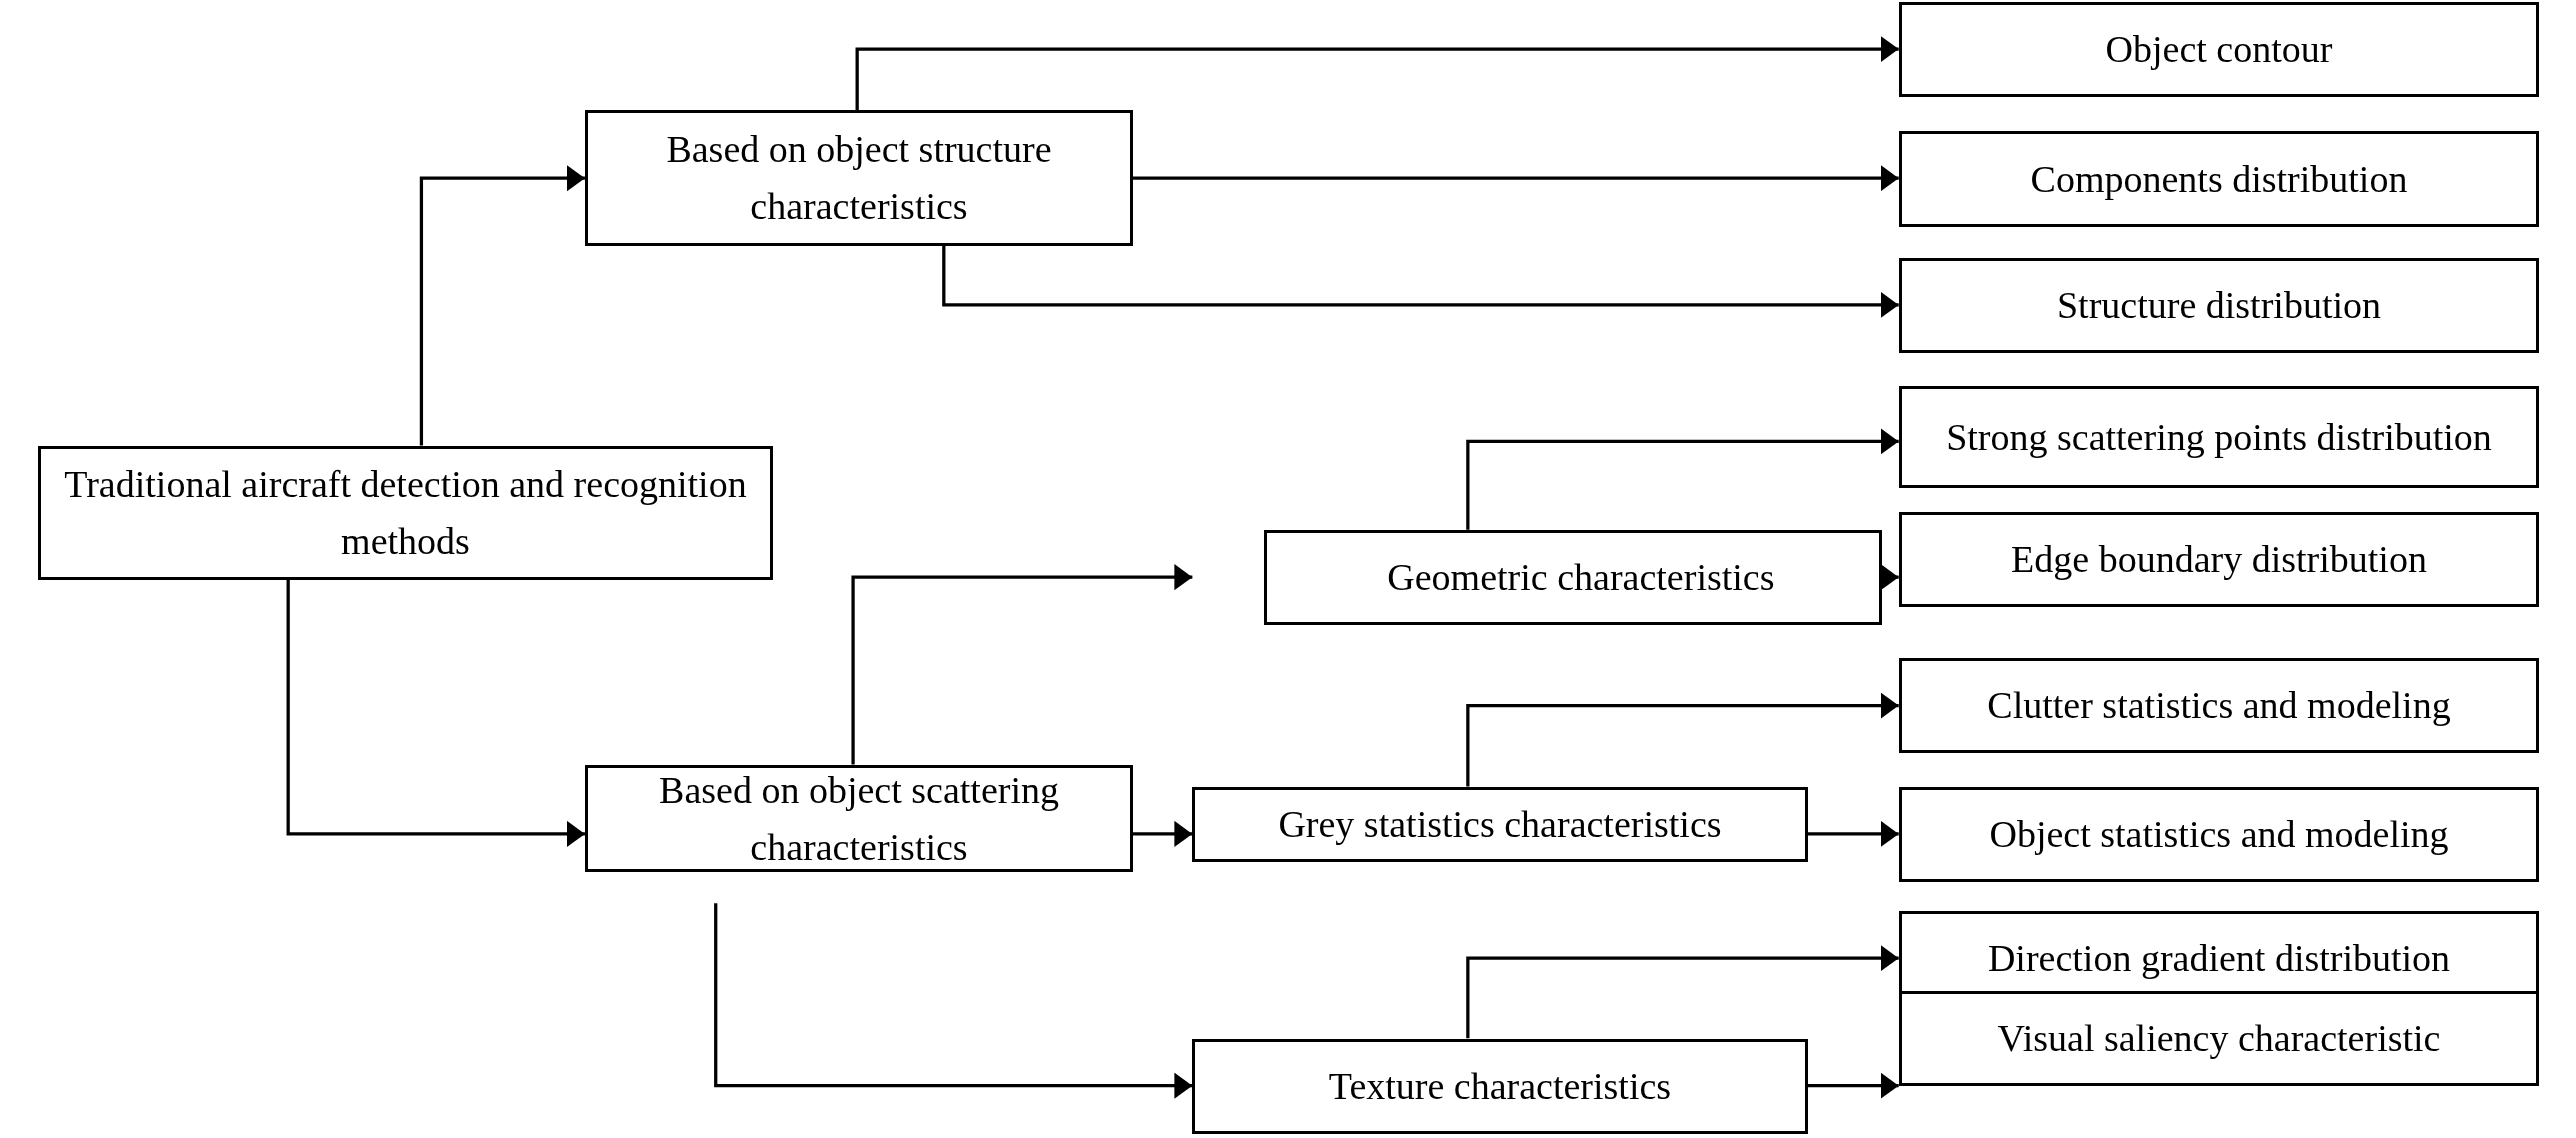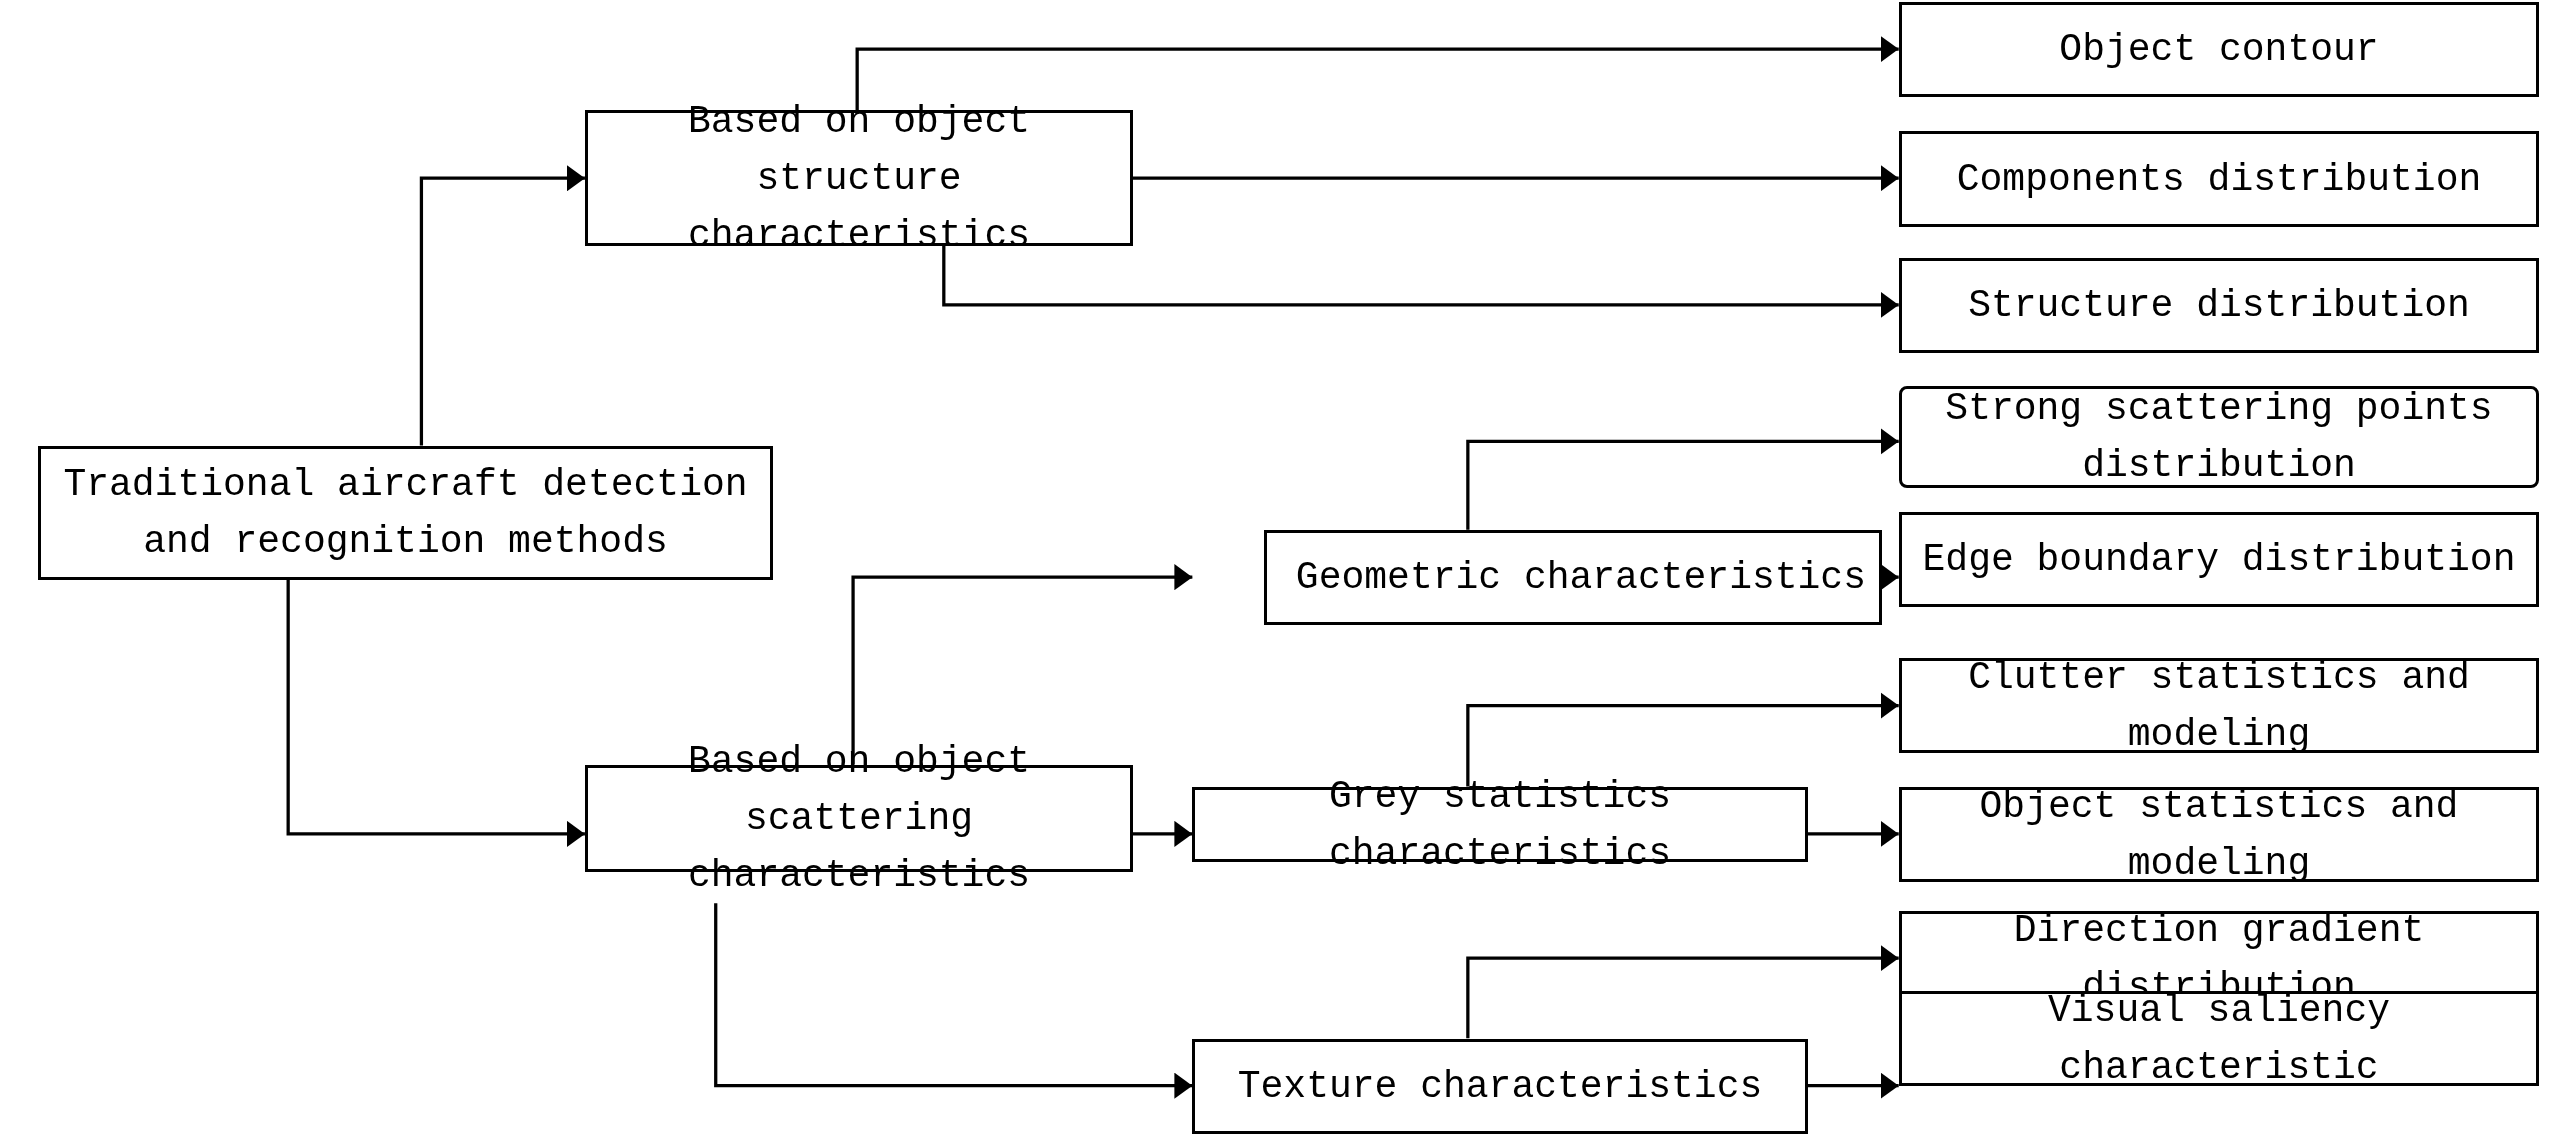--- a/index.html
+++ b/index.html
@@ -15,37 +15,36 @@
   .edges polyline{fill:none;stroke:#000;stroke-width:4;}
   .node{
     position:absolute;
     box-sizing:border-box;
     border:3.3px solid #000;
     background:#ffffff;
     display:flex;align-items:center;justify-content:center;
     text-align:center;
     font-size:38px;line-height:1.5;
     padding:0 8.2px;
-    font-family:Liberation Mono, monospace;
   }
   
   .n-root{left:38px;top:446px;width:735px;height:134px;}
   
   .n-structure{left:585px;top:110px;width:548px;height:136px;}
   .n-scattering{left:585px;top:765px;width:548px;height:107px;}
   
   .n-geometric{left:1264px;top:530px;width:618px;height:95px;padding-left:24px;}
   .n-grey{left:1192px;top:787px;width:616px;height:75px;}
   .n-texture{left:1192px;top:1039px;width:616px;height:95px;}
   
   .leaf{left:1899px;width:640px;height:95px;}
   .n-l1{top:1.6px;}
   .n-l2{top:131px;height:96px;}
   .n-l3{top:258px;}
-  .n-l4{top:386px;height:102px;border-radius:8px;}
+  .n-l4{top:386px;height:102px;}
   .n-l5{top:512px;}
   .n-l6{top:658px;}
   .n-l7{top:787px;}
   .n-l8{top:911px;}
   .n-l9{top:991px;}
 </style>
 </head>
 <body>
 
 <div class="diagram">

